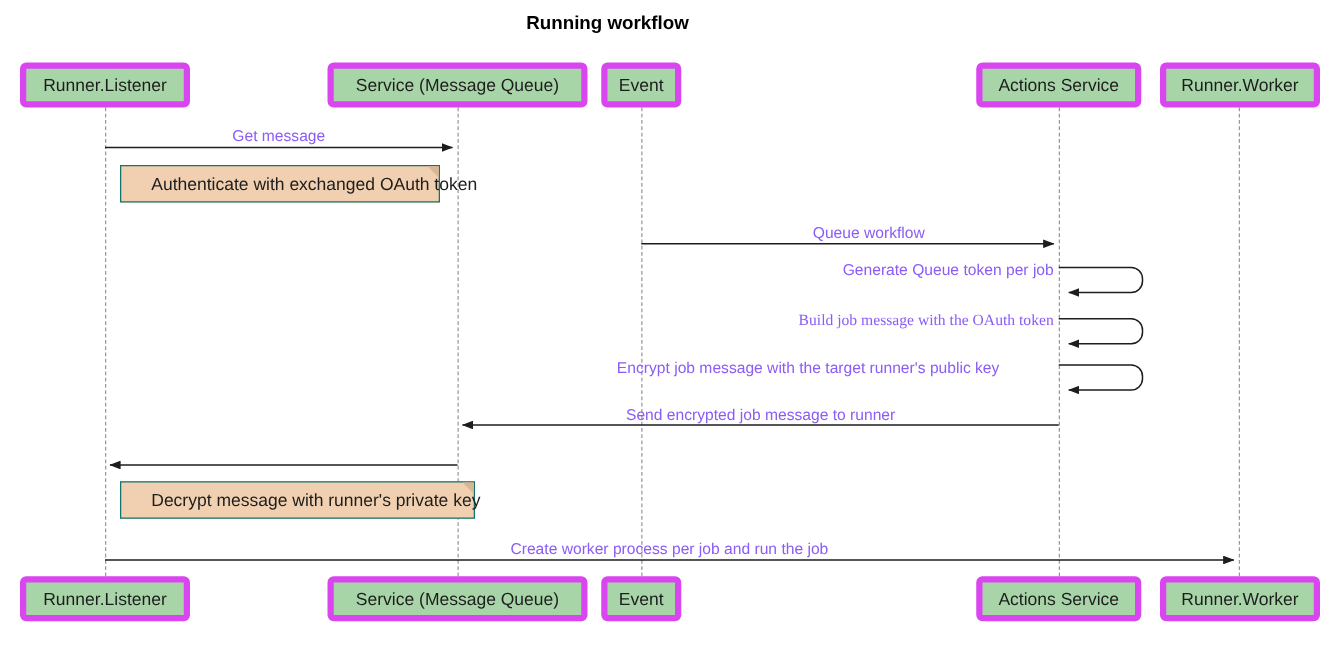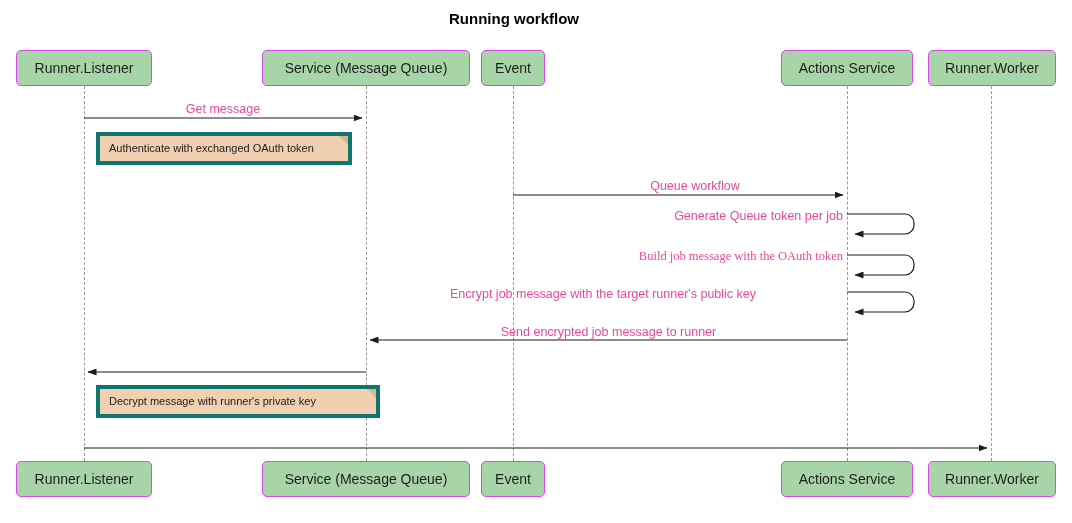--- a/index.html
+++ b/index.html
@@ -21,65 +21,64 @@
   }
   .title {
     position: absolute;
     left: 0;
     top: 10px;
     width: 972px;
     text-align: center;
     font-size: 15px;
     font-weight: bold;
     color: #000;
-    margin-left: 28px;
   }
   .actor {
     position: absolute;
     box-sizing: border-box;
     height: 36px;
     background: #a8d5a8;
-    border: 1px solid #d946ef;
+    border: 5px solid #d946ef;
     border-radius: 5px;
     display: flex;
     align-items: center;
     justify-content: center;
     font-size: 14px;
     color: #1d1d1d;
     white-space: nowrap;
   }
   .lifeline {
     position: absolute;
     width: 0;
     border-left: 1px dashed #999999;
   }
   .note {
     position: absolute;
     box-sizing: border-box;
     background: #f0d0b0;
-    border: 4px solid #0f766e;
-    font-size: 11px;
+    border: 1px solid #0f766e;
+    font-size: 14px;
     color: #1d1d1d;
-    padding: 7px 9px;
+    padding: 7px 24px;
     white-space: nowrap;
     line-height: 1;
   }
   .note .fold {
     position: absolute;
     top: 0;
     right: 0;
     width: 0;
     height: 0;
     border-left: 9px solid transparent;
     border-top: 9px solid #d8b593;
   }
   .msg-label {
     position: absolute;
     font-size: 12.5px;
-    color: #ec4899;
+    color: #8b5cf6;
     white-space: nowrap;
     text-align: center;
   }
   svg.edges {
     position: absolute;
     left: 0;
     top: 0;
     width: 1072px;
     height: 523px;
     overflow: visible;
@@ -119,22 +118,23 @@
 
     <line x1="366" y1="372" x2="88" y2="372" stroke="#1d1d1d" stroke-width="1.2" marker-end="url(#arrowhead)"></line>
 
     <line x1="84" y1="448" x2="987" y2="448" stroke="#1d1d1d" stroke-width="1.2" marker-end="url(#arrowhead)"></line>
   </svg>
 
   <div class="msg-label" style="left:84px; top:102px; width:278px;">Get message</div>
   <div class="msg-label" style="left:513px; top:179px; width:330px;margin-left:17px;">Queue workflow</div>
   <div class="msg-label" style="left:517px; top:209px; width:326px; text-align:right;">Generate Queue token per job</div>
   <div class="msg-label" style="left:517px; top:249px; width:326px; text-align:right;font-family:Liberation Serif, serif;">Build job message with the OAuth token</div>
-  <div class="msg-label" style="left:450px; top:287px; width:393px; text-align:left;">Encrypt job message with the target runner's public key</div>
+  <div class="msg-label" style="left:450px; top:287px; width:393px; text-align:center;">Encrypt job message with the target runner's public key</div>
   <div class="msg-label" style="left:370px; top:325px; width:477px;">Send encrypted job message to runner</div>
+  <div class="msg-label" style="left:84px; top:432px; width:903px;">Create worker process per job and run the job</div>
 
   <div class="note" style="left:96px; top:132px; width:256px;">
     <span>Authenticate with exchanged OAuth token</span>
     <span class="fold"></span>
   </div>
   <div class="note" style="left:96px; top:385px; width:284px;">
     <span>Decrypt message with runner's private key</span>
     <span class="fold"></span>
   </div>
 

